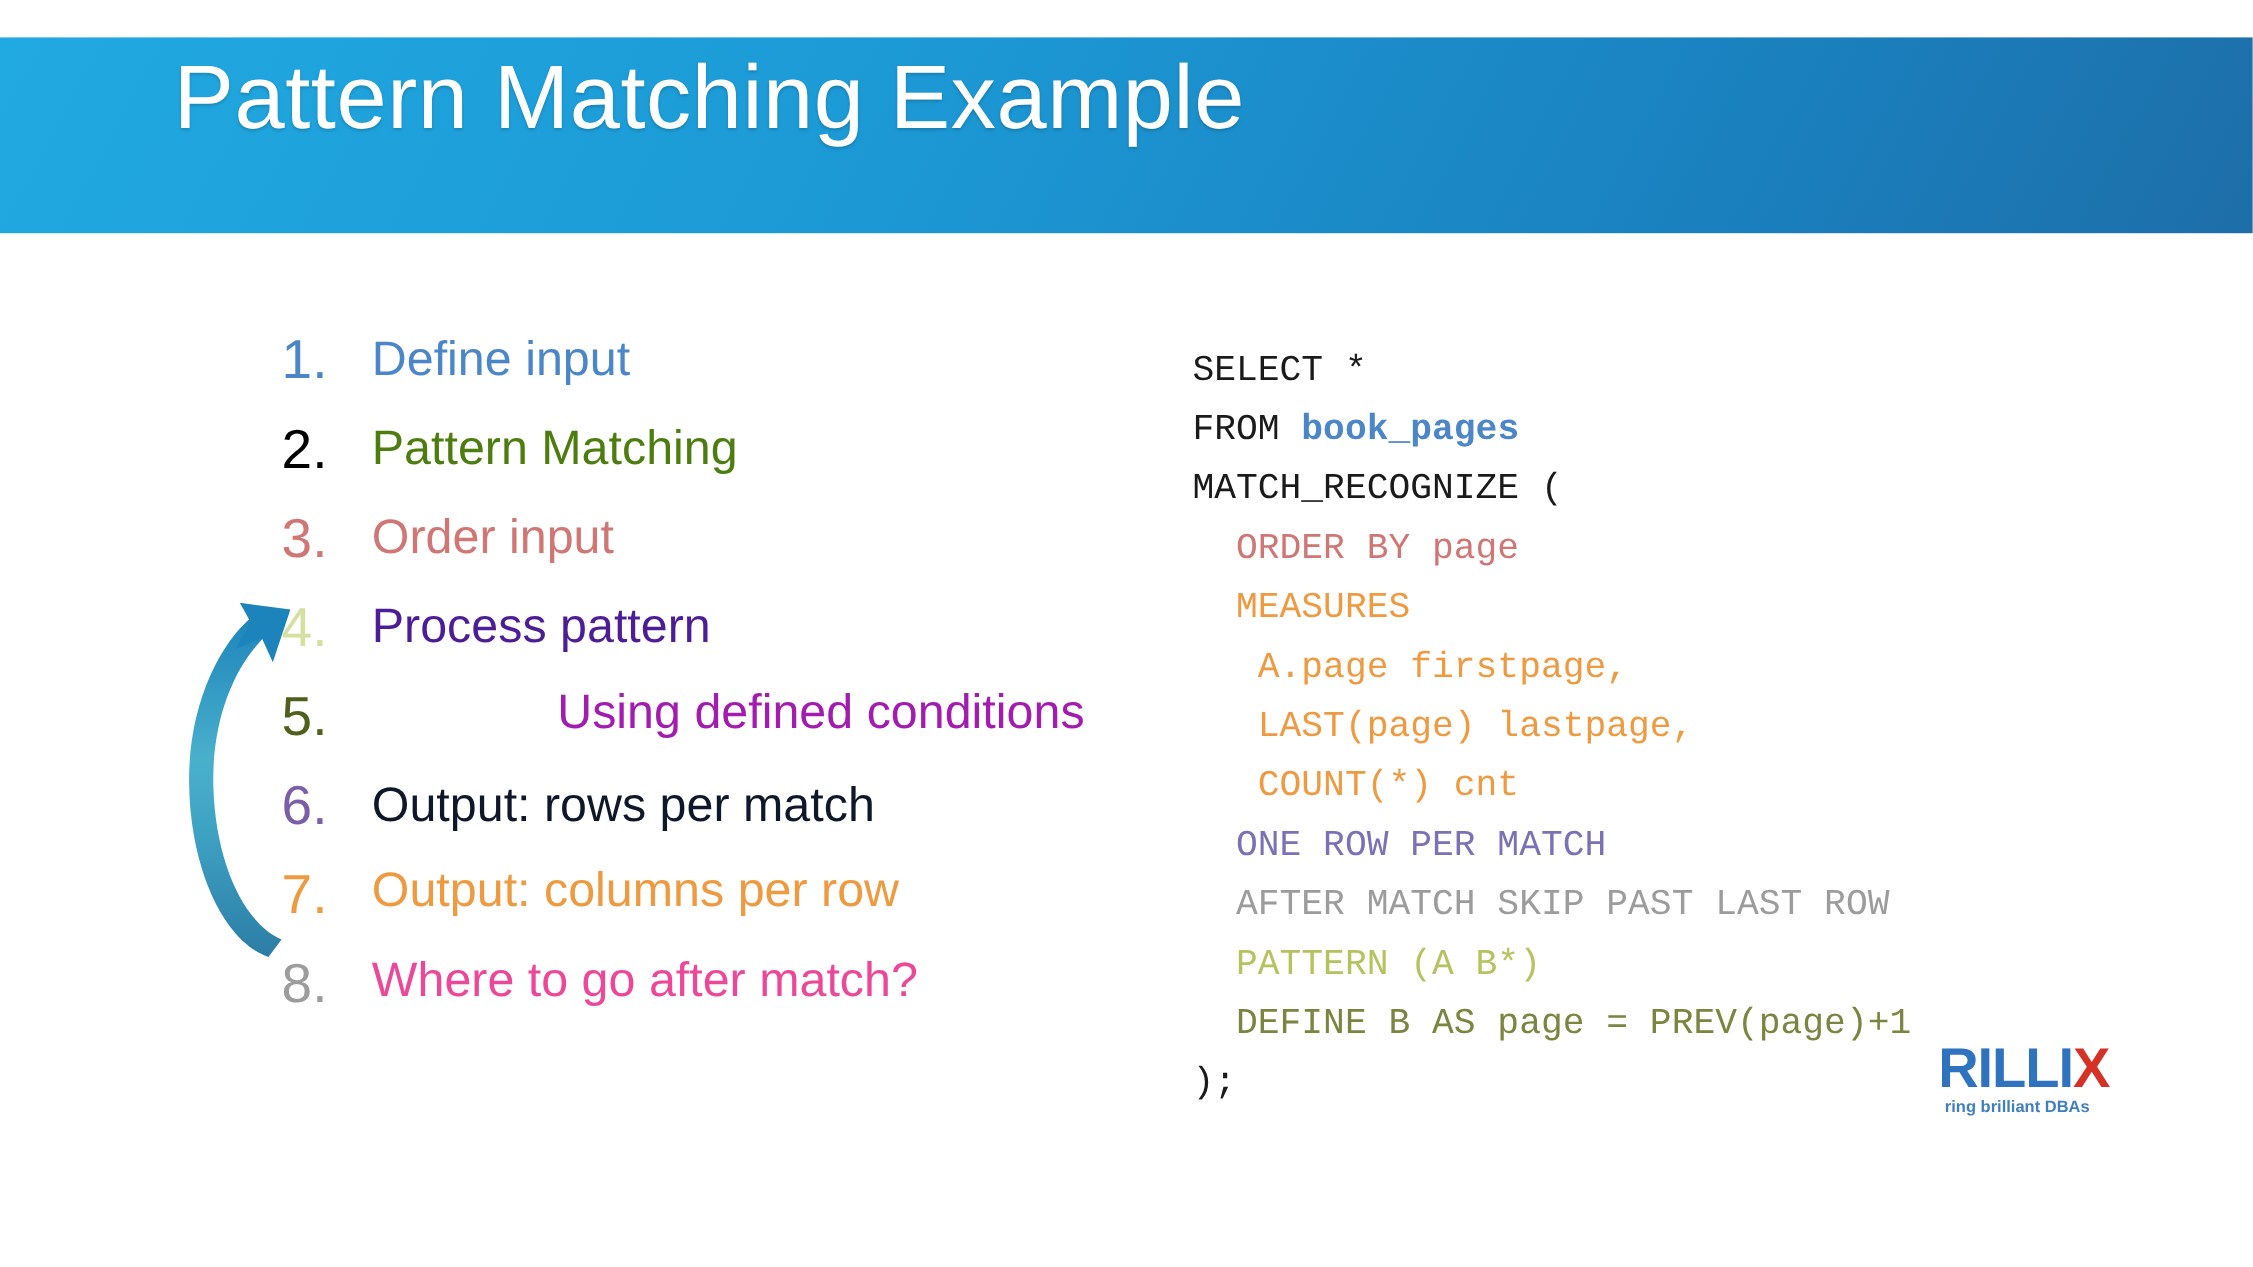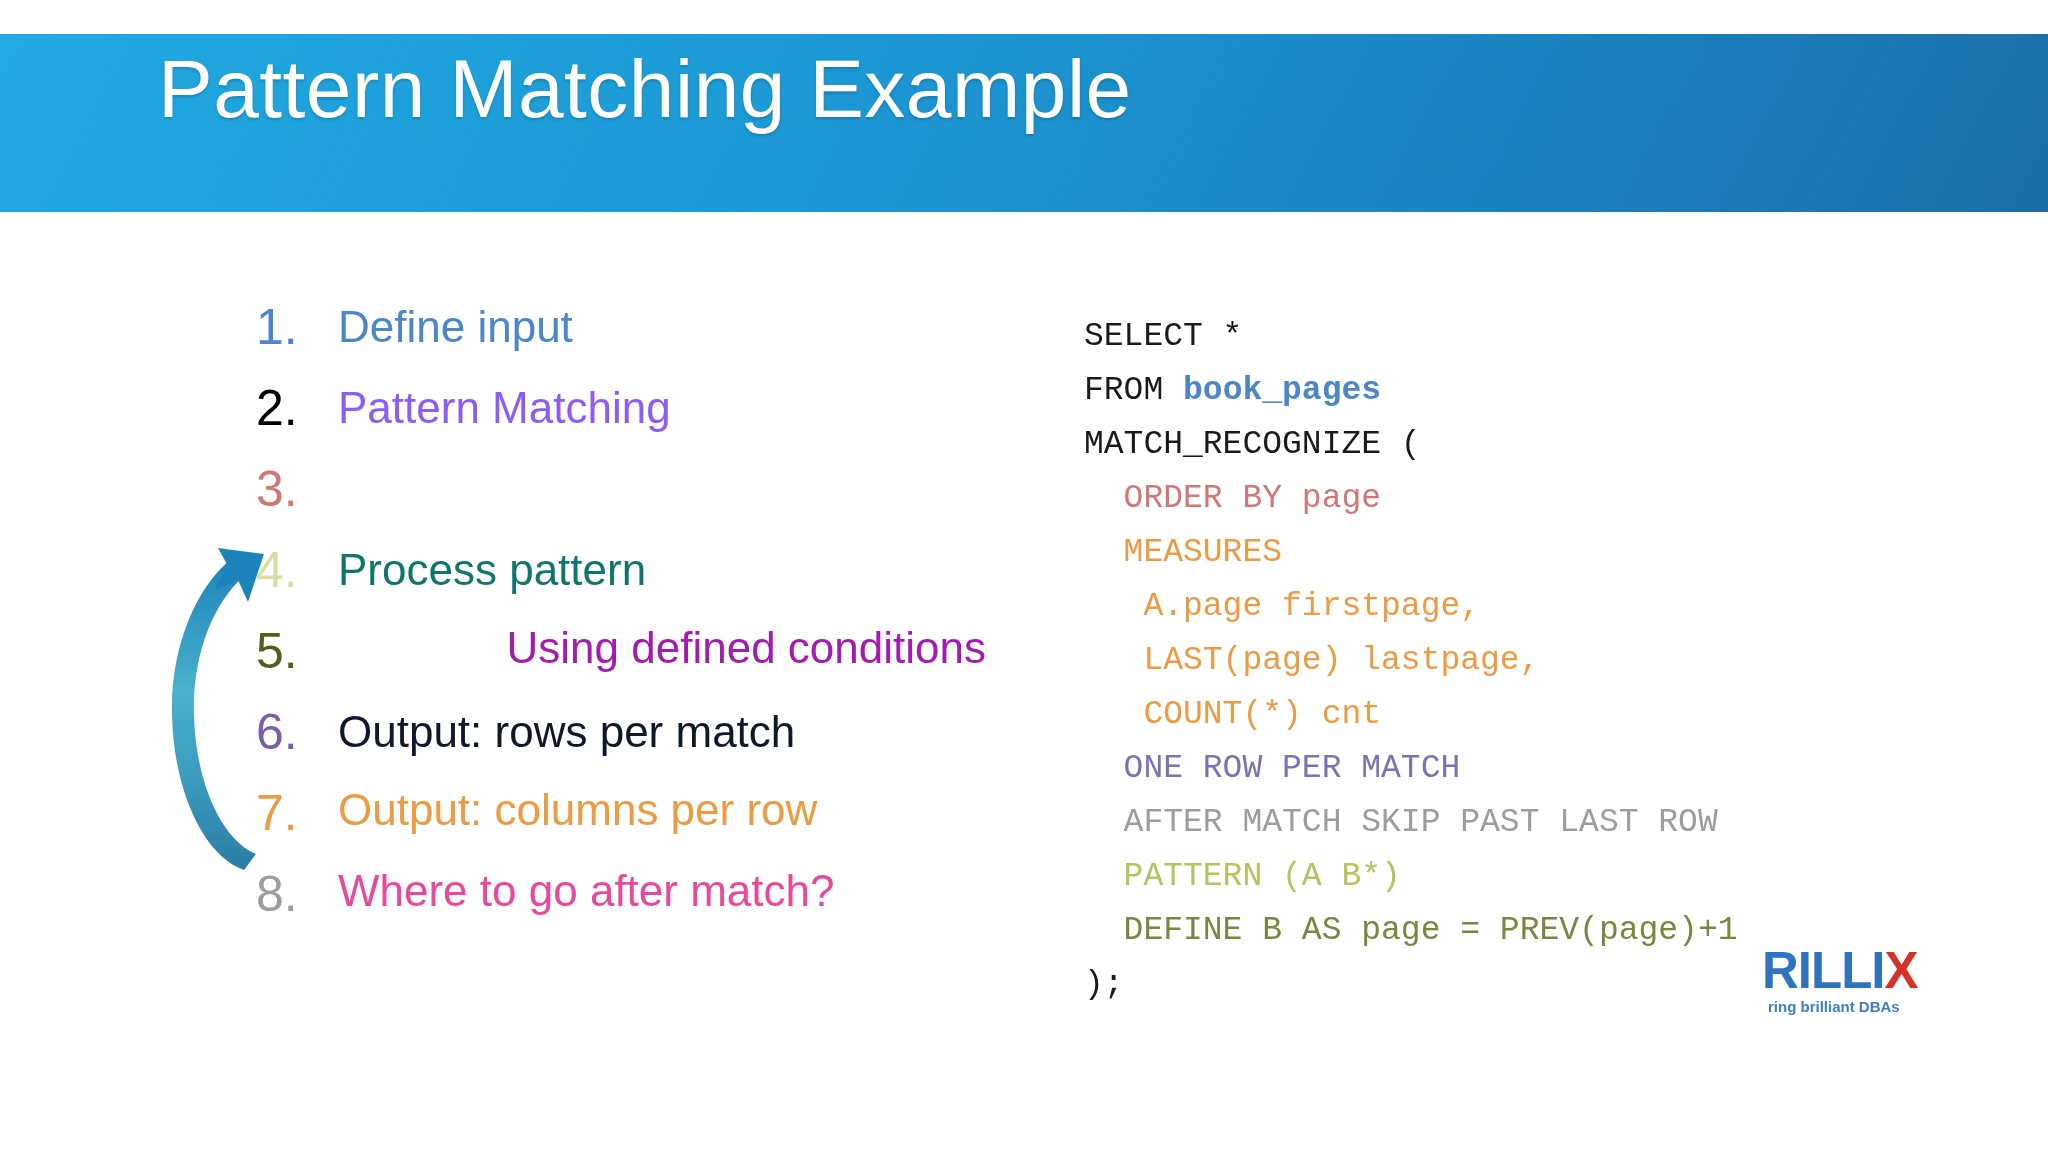--- a/index.html
+++ b/index.html
@@ -137,28 +137,29 @@
   <div id="title-band"></div>
   <div id="title-text">Pattern Matching Example</div>
 
   <div id="agenda-list">
       <div class="agenda-item">
         <span class="agenda-num" style="color: rgb(74, 134, 200);">1.</span>
         <span class="agenda-label" style="color: rgb(74, 134, 200);">Define input</span>
       </div>
       <div class="agenda-item">
         <span class="agenda-num" style="color: rgb(0, 0, 0);">2.</span>
-        <span class="agenda-label" style="color: #8b5cf6;">Pattern Matching</span>
+        <span class="agenda-label" style="color: #4d7c0f;">Pattern Matching</span>
       </div>
       <div class="agenda-item">
         <span class="agenda-num" style="color: rgb(208, 118, 116);">3.</span>
+        <span class="agenda-label" style="color: rgb(208, 118, 116);">Order input</span>
       </div>
       <div class="agenda-item">
         <span class="agenda-num" style="color: rgb(213, 223, 160);">4.</span>
-        <span class="agenda-label" style="color: #0f766e;">Process pattern</span>
+        <span class="agenda-label" style="color: #4c1d95;">Process pattern</span>
       </div>
       <div class="agenda-item">
         <span class="agenda-num" style="color: rgb(79, 95, 28);">5.</span>
         <span class="agenda-label wrap" style="color: #a21caf; text-align: right;">Using defined conditions</span>
       </div>
       <div class="agenda-item">
         <span class="agenda-num" style="color: rgb(123, 94, 168);">6.</span>
         <span class="agenda-label" style="color: #0f172a;">Output: rows per match</span>
       </div>
       <div class="agenda-item">

